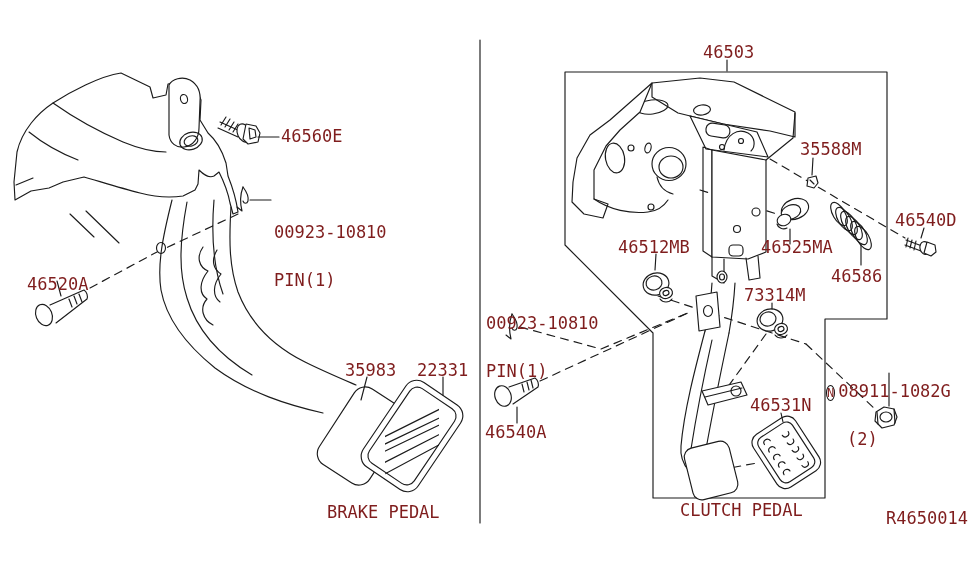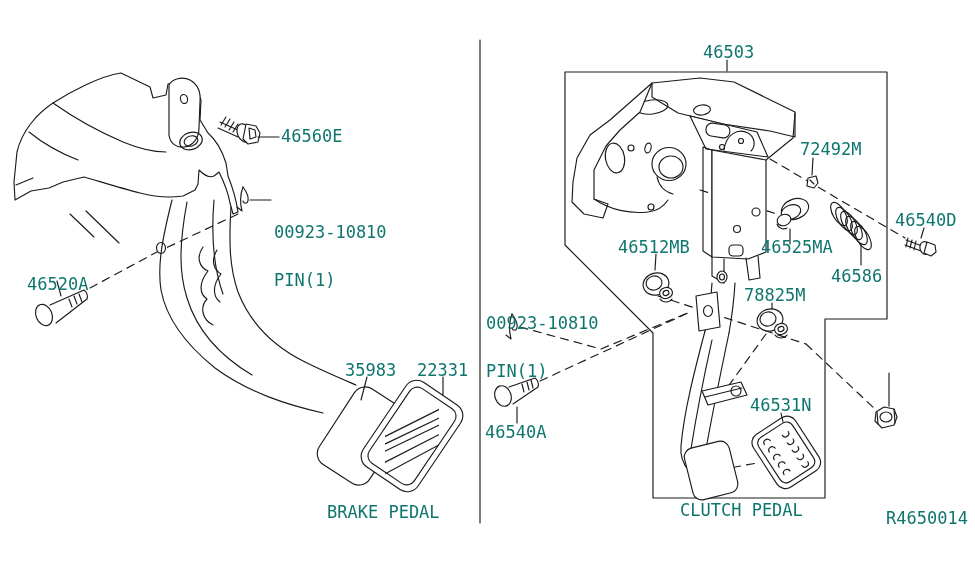--- a/index.html
+++ b/index.html
@@ -4,21 +4,21 @@
 <style>
   html,body{margin:0;padding:0;background:#fff;}
   .stage{position:relative;width:975px;height:566px;background:#ffffff;overflow:hidden;
          font-family:"DejaVu Sans Mono",monospace;}
   svg.art{position:absolute;left:0;top:0;}
   .art path,.art line,.art ellipse,.art circle,.art rect,.art polyline,.art polygon{
     fill:none;stroke:#1b1b1b;stroke-width:1.15;stroke-linecap:round;stroke-linejoin:round;}
   .art .solid{fill:#ffffff;}
   .art .dash{stroke-dasharray:8 6;}
   .art .ld{stroke-width:1.05;}
-  .lbl{position:absolute;font-size:17px;line-height:16px;color:#0f766e;white-space:pre;
+  .lbl{position:absolute;font-size:17px;line-height:16px;color:#7f1d1d;white-space:pre;
        letter-spacing:0;}
   .lbl span{display:block;}
   .lbl .inline{display:inline;vertical-align:baseline;}
   .indent2{padding-left:21px;}
   .nCirc{display:inline-flex;align-items:center;justify-content:center;
          width:17px;height:17px;border:1.7px solid #161616;border-radius:50%;
          font-size:12px;line-height:12px;margin-right:3px;vertical-align:-3px;}
 </style>
 </head>
 <body>
@@ -276,37 +276,41 @@
   <div class="lbl" style="left:27px;top:276px"><span>46520A</span></div>
 
   <div class="lbl" style="left:345px;top:362px"><span>35983</span></div>
 
   <div class="lbl" style="left:417px;top:362px"><span>22331</span></div>
 
   <div class="lbl" style="left:327px;top:504px"><span>BRAKE PEDAL</span></div>
 
   <div class="lbl" style="left:703px;top:44px"><span>46503</span></div>
 
-  <div class="lbl" style="left:800px;top:141px"><span>72492M</span></div>
+  <div class="lbl" style="left:800px;top:141px"><span>35588M</span></div>
 
   <div class="lbl" style="left:618px;top:239px"><span>46512MB</span></div>
 
   <div class="lbl" style="left:761px;top:239px"><span>46525MA</span></div>
 
   <div class="lbl" style="left:831px;top:268px"><span>46586</span></div>
 
   <div class="lbl" style="left:895px;top:212px"><span>46540D</span></div>
 
   <div class="lbl" style="left:486px;top:283px">
     <span>00923-10810</span>
     <span>PIN(1)</span>
   </div>
 
-  <div class="lbl" style="left:744px;top:287px"><span>78825M</span></div>
-
+  <div class="lbl" style="left:744px;top:287px"><span>73314M</span></div>
+
+  <div class="lbl" style="left:826px;top:351px">
+    <span><span class="nCirc inline">N</span><span class="inline">08911-1082G</span></span>
+    <span class="indent2">(2)</span>
+  </div>
 
   <div class="lbl" style="left:750px;top:397px"><span>46531N</span></div>
 
   <div class="lbl" style="left:485px;top:424px"><span>46540A</span></div>
 
   <div class="lbl" style="left:680px;top:502px"><span>CLUTCH PEDAL</span></div>
 
   <div class="lbl" style="left:886px;top:510px"><span>R4650014</span></div>
 
 </div>

